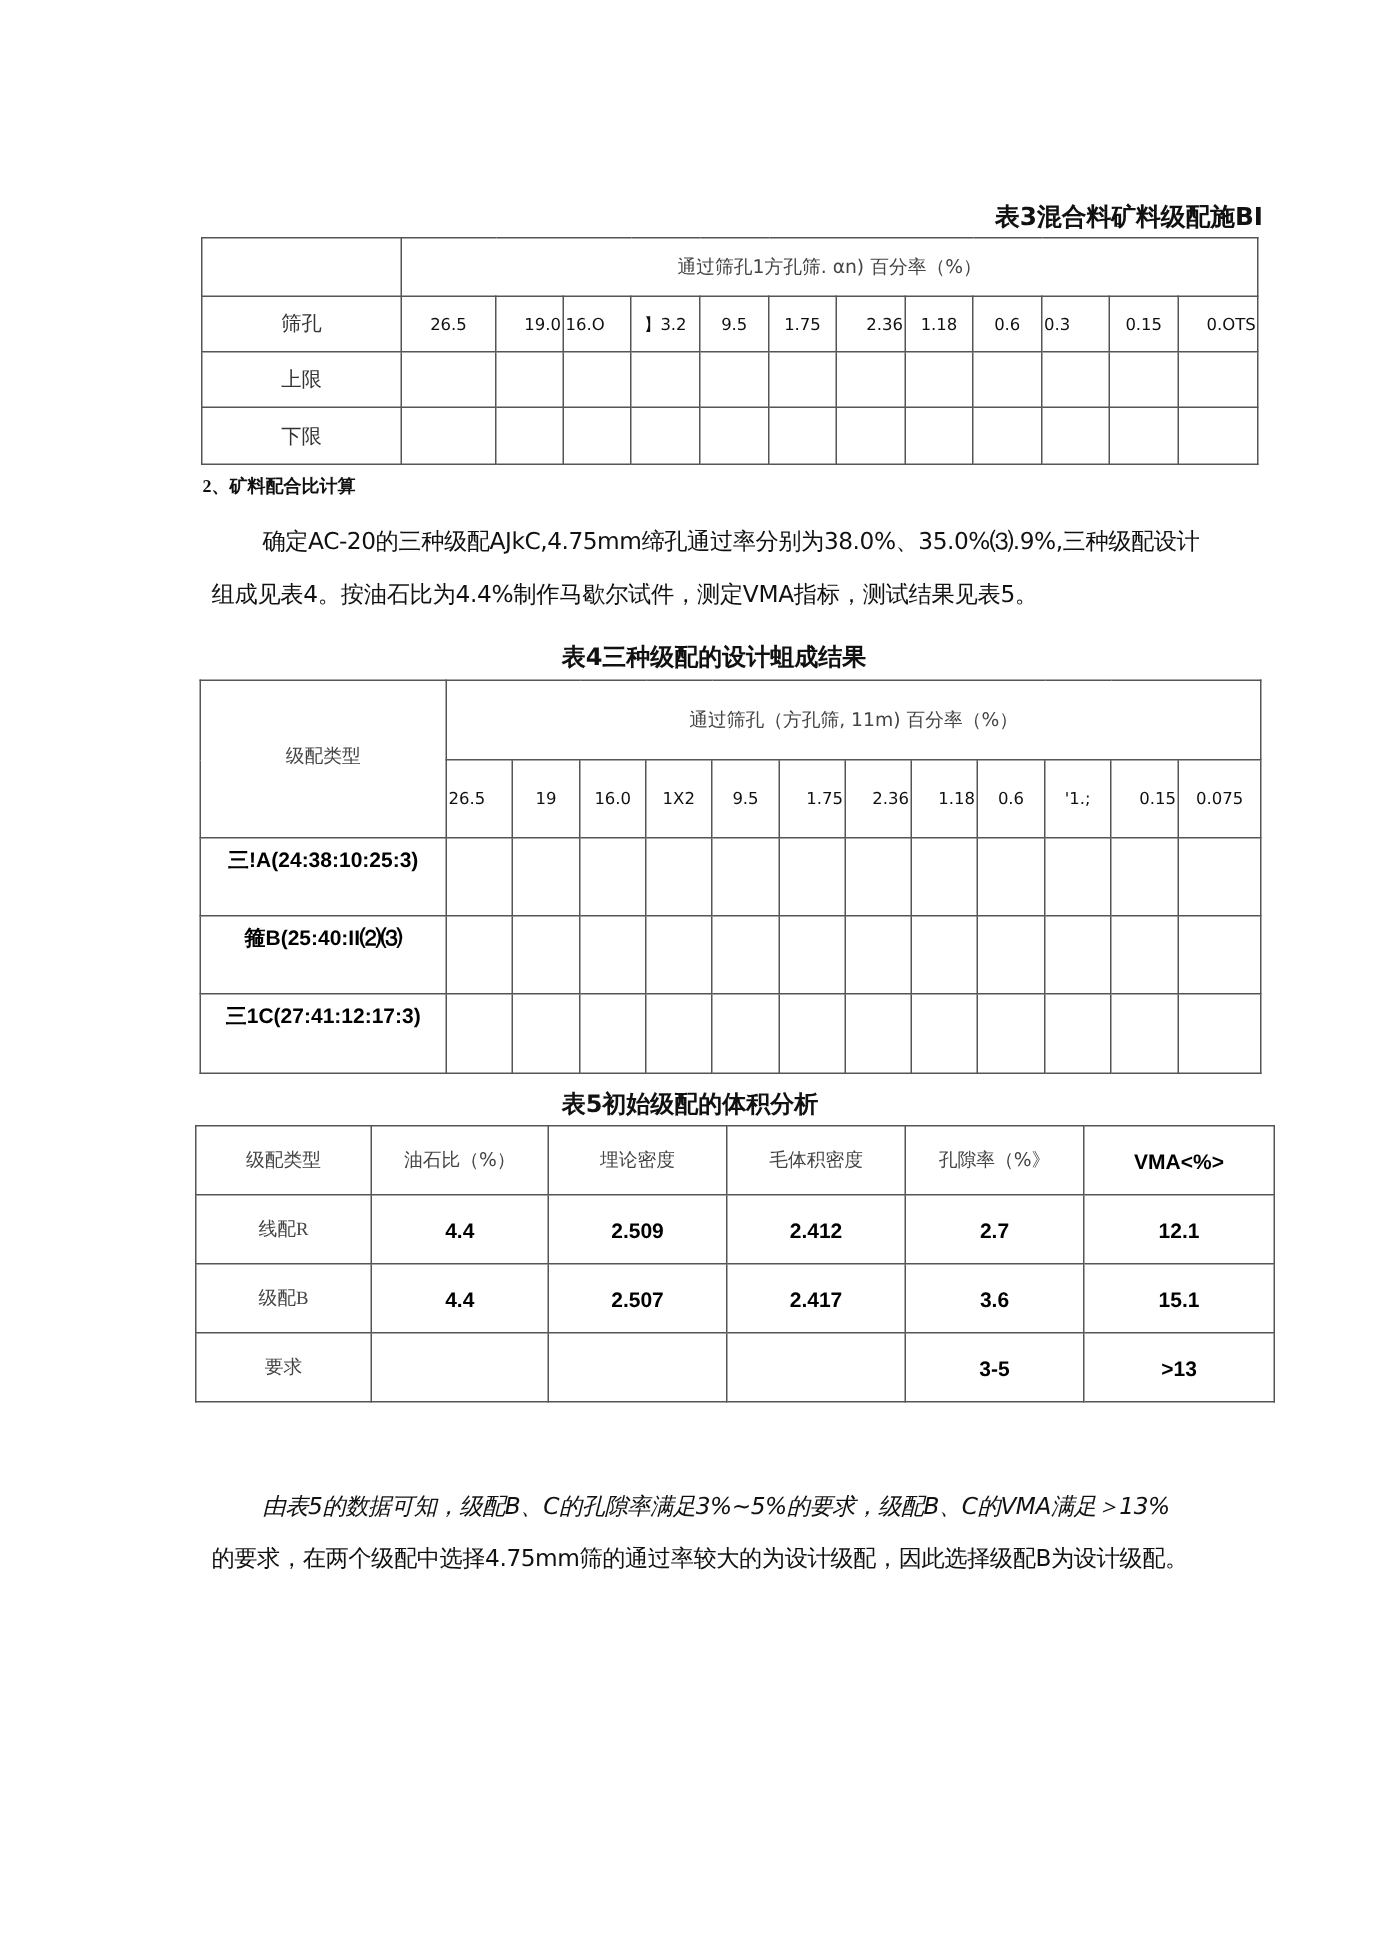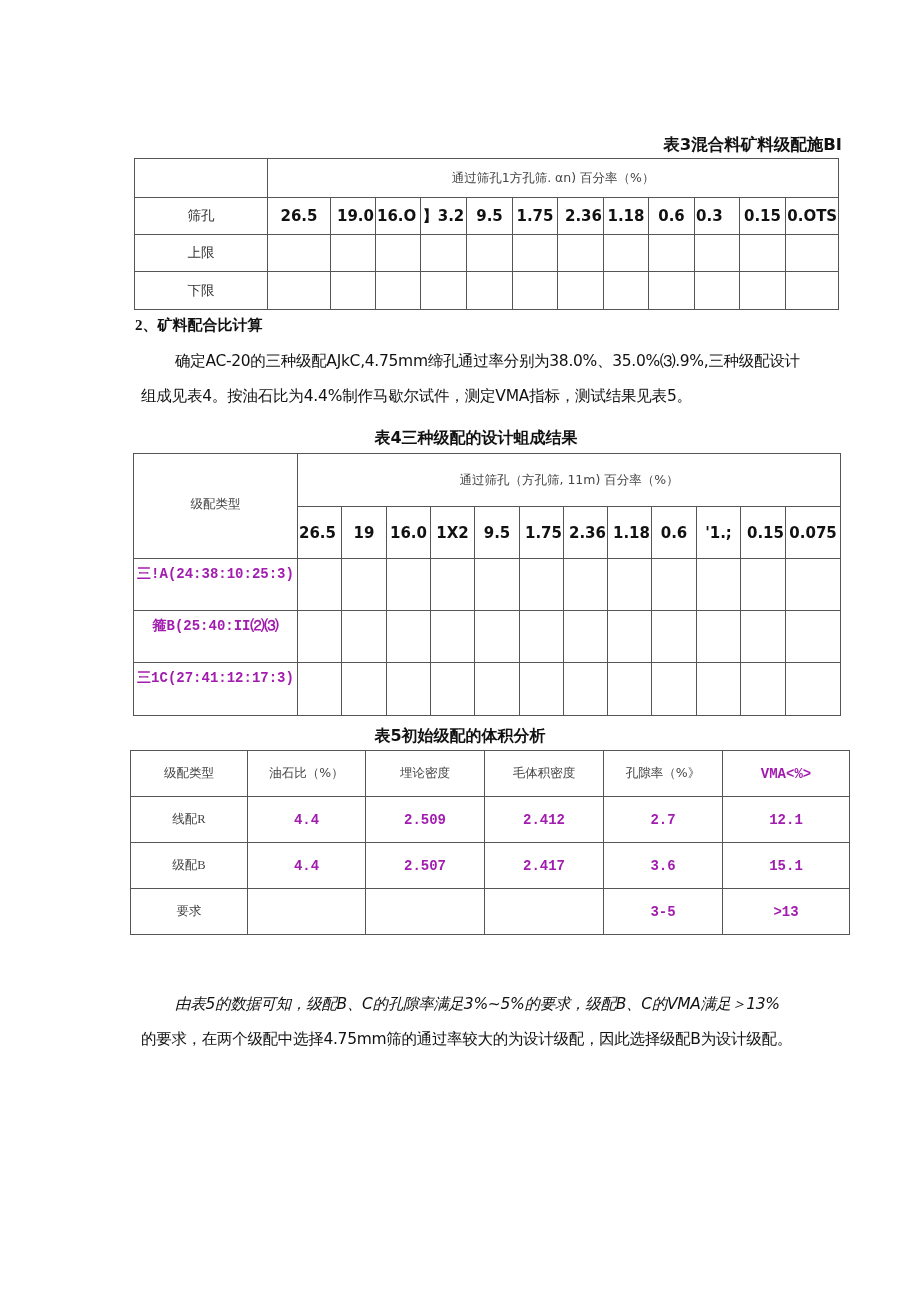--- a/index.html
+++ b/index.html
@@ -2,26 +2,26 @@
 <html><head>
 <meta charset="utf-8">
 <style>
   html, body { margin:0; padding:0; background:#ffffff; }
   body { width:920px; height:1301px; position:relative; overflow:hidden;
          font-family:"DejaVu Serif","Liberation Serif",serif; color:#111; }
   .abs { position:absolute; }
   .caption { font-family:"DejaVu Sans","Liberation Sans",sans-serif; font-weight:bold; font-size:16px; color:#111; white-space:nowrap; }
   table.grid { position:absolute; border-collapse:collapse; table-layout:fixed; }
   table.grid td { border:1.4px solid #555; padding:0; text-align:center; vertical-align:middle; overflow:hidden; white-space:nowrap; }
-  .num { font-family:"DejaVu Sans","Liberation Sans",sans-serif; font-weight:bold; font-size:15px; color:#111; }
+  .num { font-family:"DejaVu Sans","Liberation Sans",sans-serif; font-weight:normal; font-size:11px; color:#111; }
   .cjk { font-family:"DejaVu Sans","Liberation Sans",sans-serif; font-size:13.5px; color:#333; }
   .cjk-sm { font-family:"DejaVu Sans","Liberation Sans",sans-serif; font-size:12.5px; color:#444; }
-  .serif-b { font-family:Liberation Mono, monospace; font-weight:bold; font-size:14px; color:#a21caf; }
+  .serif-b { font-family:Liberation Sans, sans-serif; font-weight:bold; font-size:14px; color:#000000; }
   .para { font-family:"DejaVu Sans","Liberation Sans",sans-serif; font-size:15.5px; color:#111; white-space:nowrap; }
-  .heading { font-family:"DejaVu Sans","Liberation Sans",sans-serif; font-size:15px; color:#111; white-space:nowrap; }
+  .heading { font-family:"DejaVu Sans","Liberation Sans",sans-serif; font-size:12px; color:#111; white-space:nowrap; }
   .al-l { text-align:left !important; padding-left:1px !important; }
   .al-r { text-align:right !important; padding-right:1px !important; }
   .al-top { vertical-align:top !important; padding-top:6px !important; }
 </style>
 </head>
 <body>
 
 <div class="abs caption" style="right:78px; top:134px; font-size:16.5px;">表3混合料矿料级配施BI</div>
 
 <table class="grid" style="left:134px; top:158px; width:704px;">

